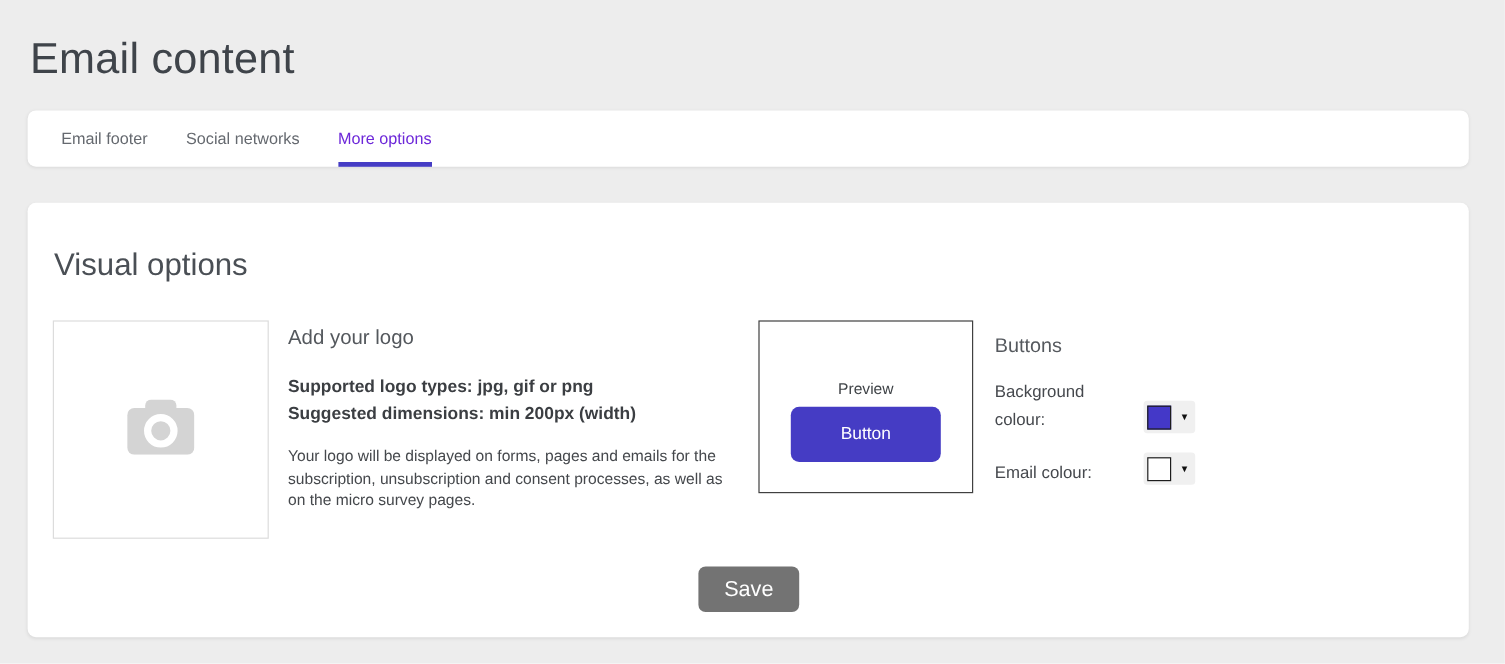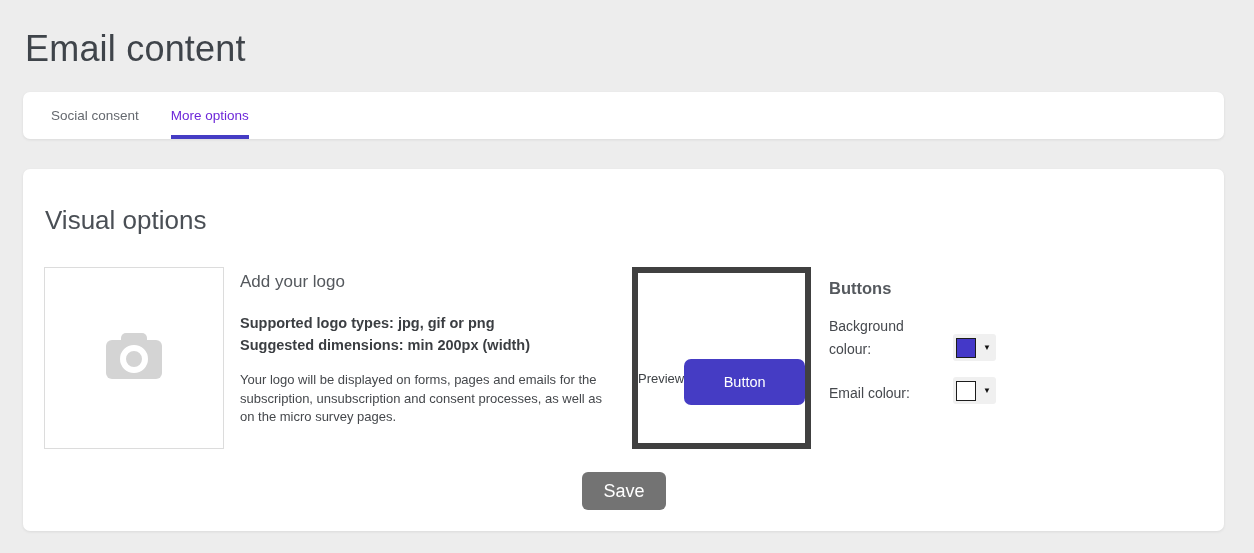--- a/index.html
+++ b/index.html
@@ -62,36 +62,36 @@
   .bold-lines {
     font-size: 14.5px; font-weight: bold; color: #3b3e42;
     line-height: 21.5px; margin: 0 0 15px 0;
   }
   .logo-desc {
     font-size: 13px; color: #45484c; line-height: 18.5px;
     margin: 0; width: 379px;
   }
   .preview-box {
     position: absolute; left: 609px; top: 98px;
-    width: 179px; height: 182px;
-    border: 6px solid #404040; background: #ffffff;
-    display: flex; flex-direction: row; align-items: center;
+    width: 179px; height: 144px;
+    border: 1px solid #404040; background: #ffffff;
+    display: flex; flex-direction: column; align-items: center;
     padding-top: 48px;
   }
   .preview-label { font-size: 13px; color: #3f4347; margin-bottom: 8px; }
   .preview-button {
     width: 125px; height: 46px; border: none; border-radius: 7px;
     color: #ffffff; font-size: 14.5px;
     font-family: "Liberation Sans", sans-serif;
     display: flex; align-items: center; justify-content: center;
     cursor: pointer;
   }
   .buttons-heading {
     position: absolute; left: 806px; top: 110px;
-    font-size: 16.5px; font-weight: 700; color: #55595e;
+    font-size: 16.5px; font-weight: 400; color: #55595e;
   }
   .field-label {
     position: absolute; font-size: 14px; color: #45484d; line-height: 23px;
   }
   .bg-label { left: 806px; top: 146px; width: 95px; }
   .text-label { left: 806px; top: 213px; width: 130px; }
   .color-control {
     position: absolute; width: 43px; height: 27px;
     background: #f0f0f0; border-radius: 3px;
     display: flex; align-items: center; justify-content: space-between;
@@ -110,21 +110,25 @@
     cursor: pointer;
   }
 </style>
 </head>
 <body>
 
 <div class="page-title">Email content</div>
 
 <div class="tabbar">
   <div class="tab">
-    <span>Social consent</span>
+    <span>Email footer</span>
+
+  </div>
+  <div class="tab">
+    <span>Social networks</span>
 
   </div>
   <div class="tab active">
     <span>More options</span>
     <div class="tab-underline" style="background-color: rgb(69, 60, 196);"></div>
   </div>
 </div>
 
 <div class="card">
   <div class="vo-heading">Visual options</div>

